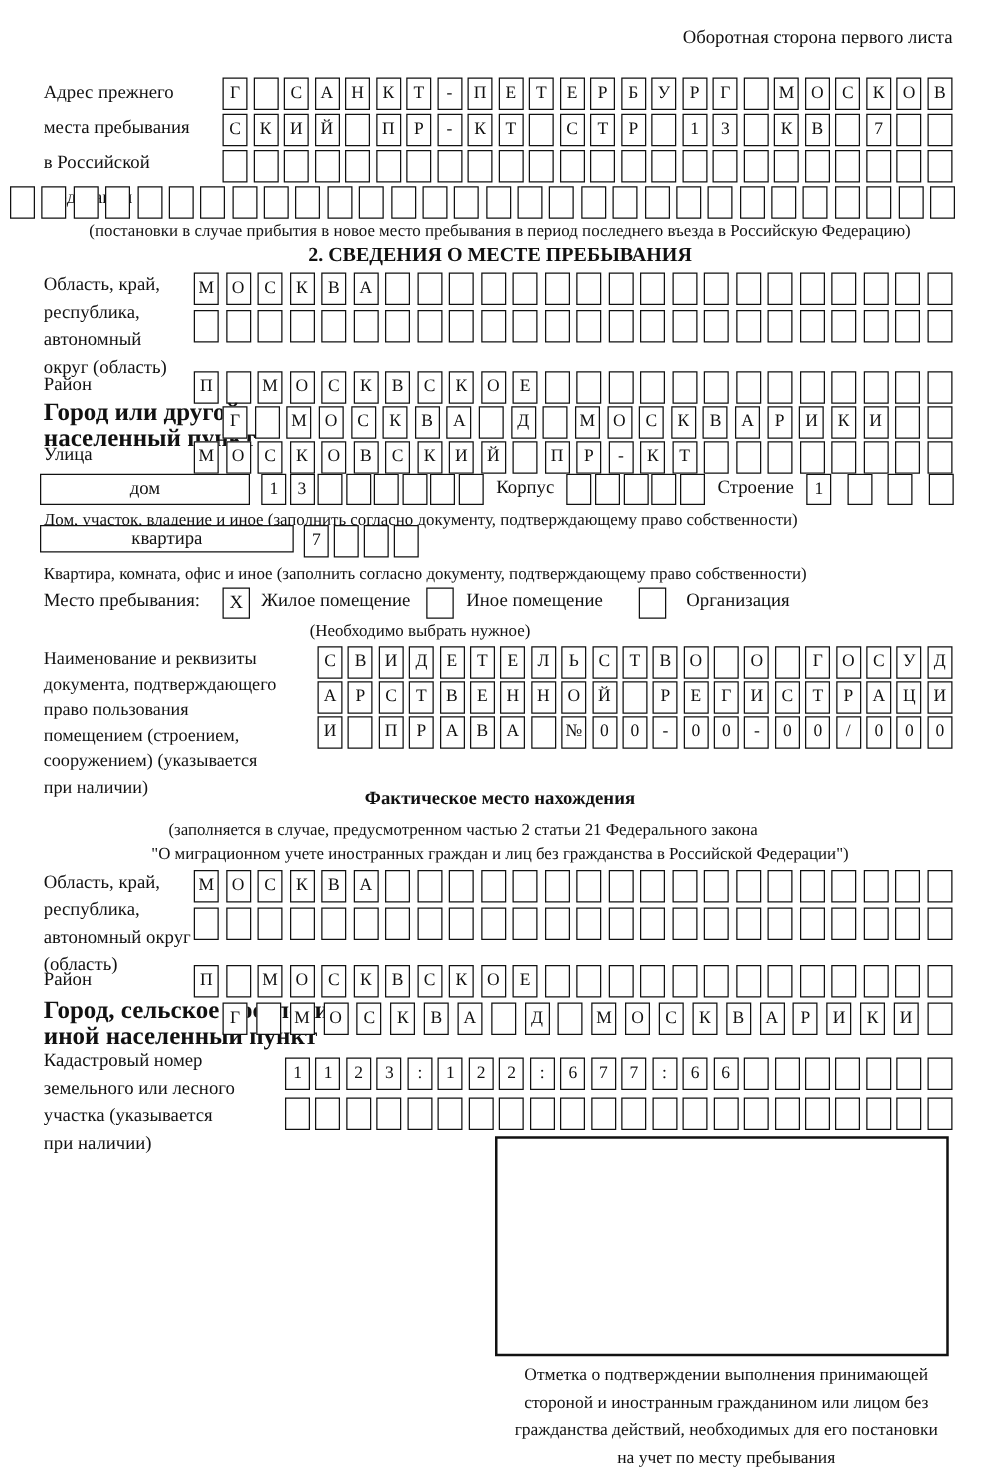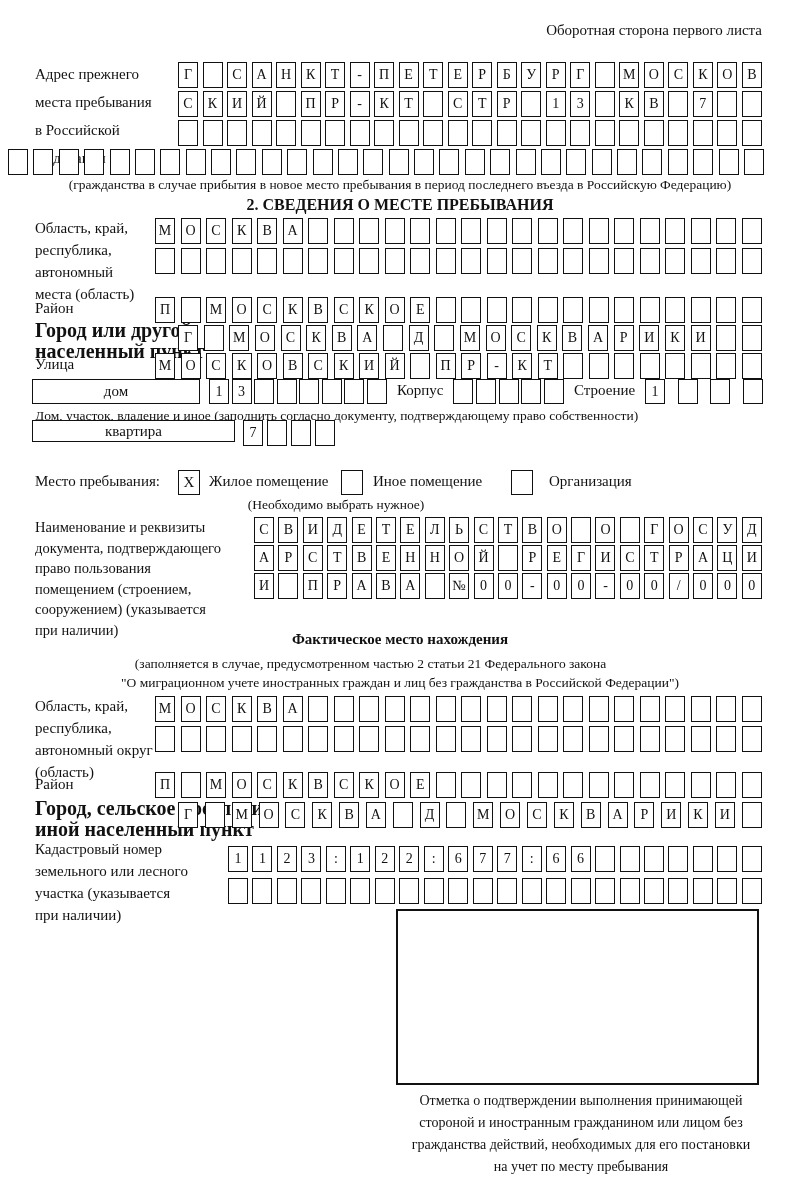--- a/index.html
+++ b/index.html
@@ -152,29 +152,29 @@
       <span class="cell"></span>
       <span class="cell"></span>
       <span class="cell"></span>
       <span class="cell"></span>
       <span class="cell"></span>
       <span class="cell"></span>
       <span class="cell"></span>
       <span class="cell"></span>
       <span class="cell"></span>
     </div>
-  <div class="abs caption center" style="left:0; top:177px; width:800px;">(гражданства в случае прибытия в новое место пребывания в период последнего въезда в Российскую Федерацию)</div>
+  <div class="abs caption center" style="left:0; top:177px; width:800px;">(постановки в случае прибытия в новое место пребывания в период последнего въезда в Российскую Федерацию)</div>
 
   <div class="abs center bold" style="left:0; top:196px; width:800px; font-size:16px;">2. СВЕДЕНИЯ О МЕСТЕ ПРЕБЫВАНИЯ</div>
 
   <div class="abs lbl-tight" style="left:35px; top:217px;">
       <div>Область, край,</div>
       <div>республика,</div>
       <div>автономный</div>
-      <div>места (область)</div>
+      <div>округ (область)</div>
     </div>
   <div class="grid-row" style="left:155px; top:218px; width:607px;">
       <span class="cell">М</span>
       <span class="cell">О</span>
       <span class="cell">С</span>
       <span class="cell">К</span>
       <span class="cell">В</span>
       <span class="cell">А</span>
       <span class="cell"></span>
       <span class="cell"></span>
@@ -336,20 +336,21 @@
     </div>
   <div class="abs caption" style="left:35px; top:408px;">Дом, участок, владение и иное (заполнить согласно документу, подтверждающему право собственности)</div>
 
   <div class="abs namebox" style="left:32px; top:420px; width:203px; height:22px;">квартира</div>
   <div class="grid-row" style="left:243px; top:420px; width:92px;">
       <span class="cell">7</span>
       <span class="cell"></span>
       <span class="cell"></span>
       <span class="cell"></span>
     </div>
+  <div class="abs caption" style="left:35px; top:451px;">Квартира, комната, офис и иное (заполнить согласно документу, подтверждающему право собственности)</div>
 
   <div class="abs one-line" style="left:35px; top:473px;">Место пребывания:</div>
   <div class="cbox" style="left:178px; top:470px;">X</div>
   <div class="abs one-line" style="left:209px; top:473px;">Жилое помещение</div>
   <div class="cbox" style="left:341px; top:470px;"></div>
   <div class="abs one-line" style="left:373px; top:473px;">Иное помещение</div>
   <div class="cbox" style="left:511px; top:470px;"></div>
   <div class="abs one-line" style="left:549px; top:473px;">Организация</div>
   <div class="abs caption center" style="left:136px; top:497px; width:400px;">(Необходимо выбрать нужное)</div>
 

